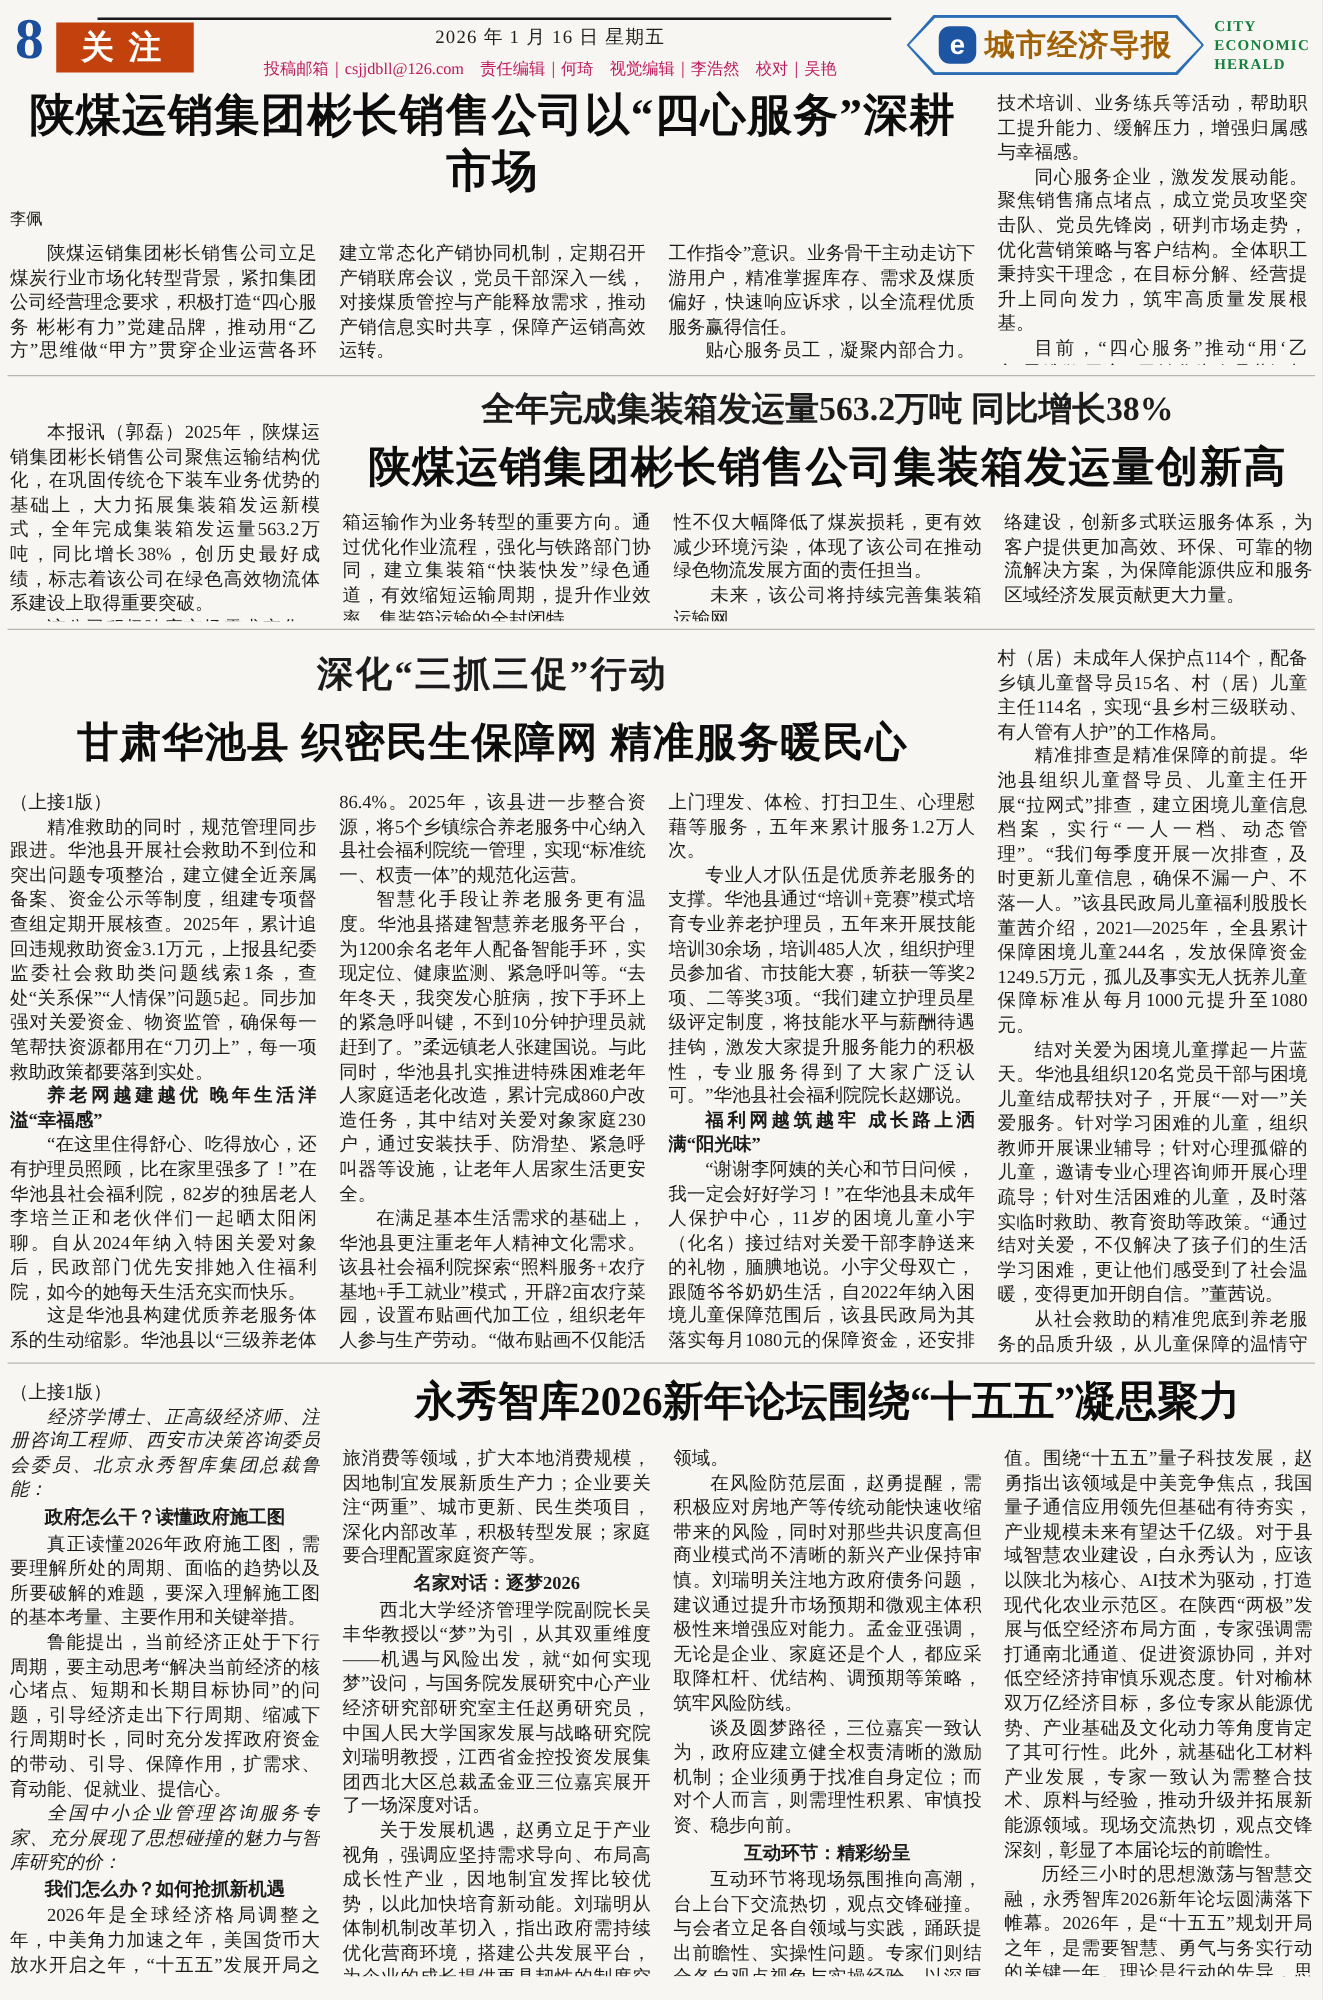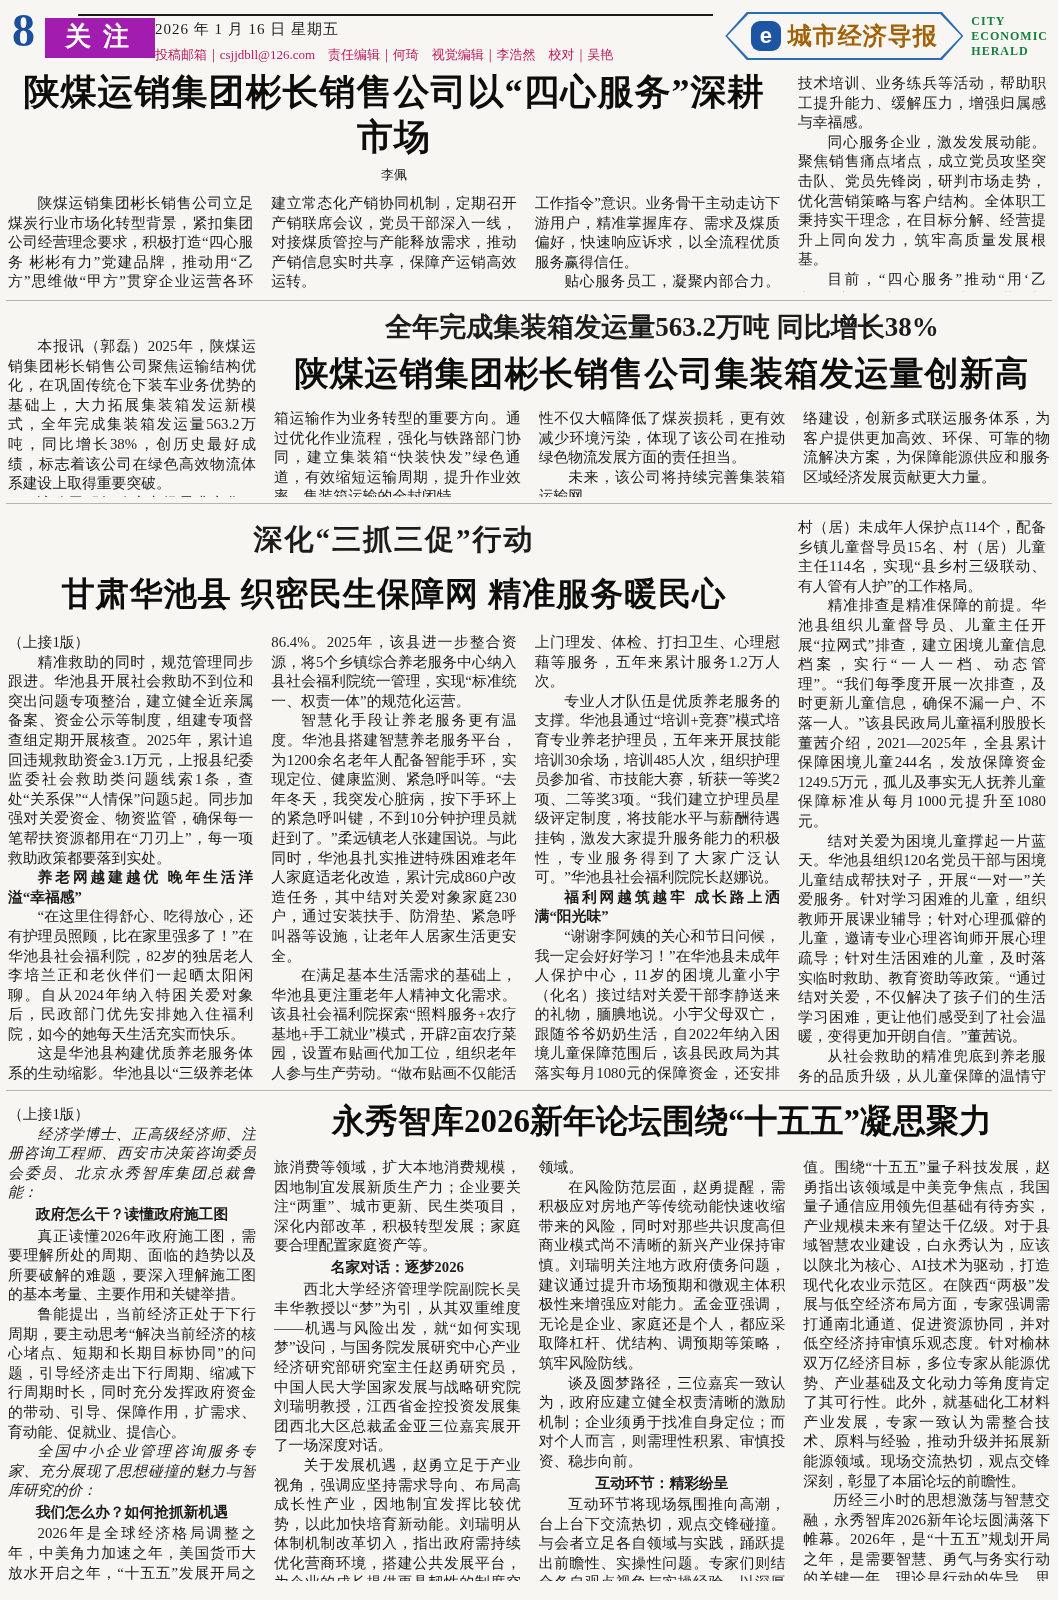--- a/index.html
+++ b/index.html
@@ -3,23 +3,23 @@
 <meta charset="utf-8">
 <style>
   html,body{margin:0;padding:0;background:#dcdad5;}
   .page{position:relative;width:1058px;height:1600px;margin:0 auto;background:#f7f6f2;
         overflow:hidden;font-family:"Liberation Serif",serif;color:#1c1c1c;}
   
   .masthead{position:relative;height:62px;padding:6px 10px 0 10px;box-sizing:border-box;
             display:flex;align-items:flex-start;}
   .topline{position:absolute;left:78px;top:14px;width:635px;border-top:2px solid #1a1a1a;}
   .pageno{font-size:46px;font-weight:700;color:#1b4f9e;line-height:50px;margin-left:2px;}
-  .section-box{background:#a21caf;color:#fff;font-size:26px;font-weight:700;height:40px;
-               line-height:40px;padding:0 14px 0 20px;letter-spacing:12px;margin:12px 0 0 10px;font-family:Liberation Mono, monospace;}
-  .mast-center{flex:1;margin-top:14px;}
+  .section-box{background:#c2410c;color:#fff;font-size:26px;font-weight:700;height:40px;
+               line-height:40px;padding:0 14px 0 20px;letter-spacing:12px;margin:12px 0 0 10px;}
+  .mast-center{flex:1;text-align:center;margin-top:14px;}
   .date-line{font-size:15px;letter-spacing:1px;}
   .staff-line{font-size:13px;margin-top:7px;color:#be185d;}
   .logo{display:flex;align-items:center;margin-top:6px;}
   .diamond{position:relative;width:238px;height:48px;background:#2a6db5;
            clip-path:polygon(0 50%,9% 0,91% 0,100% 50%,91% 100%,9% 100%);}
   .diamond-inner{position:absolute;inset:2px;background:#f7f6f2;display:flex;align-items:center;
            justify-content:center;gap:7px;
            clip-path:polygon(0 50%,9% 0,91% 0,100% 50%,91% 100%,9% 100%);}
   .logo-icon{width:30px;height:30px;border-radius:9px;background:#1d55a3;color:#fff;
            font-weight:700;font-size:22px;display:flex;align-items:center;justify-content:center;
@@ -36,21 +36,21 @@
   .para.cont{text-indent:0;}
   .para.sub{font-weight:700;}
   .para.subc{font-weight:700;text-align:center;text-indent:0;margin:2px 0;}
   .para.kai{font-style:italic;}
   .kicker{font-weight:700;text-align:center;}
   h1,h2{font-weight:700;text-align:center;color:#0d0d0d;}
   
   .a1{display:flex;padding:4px 8px 8px 8px;height:238px;box-sizing:border-box;}
   .a1-left{width:772px;display:flex;flex-direction:column;}
   .a1 h1{font-size:36px;line-height:1.25;letter-spacing:1px;margin:4px 0 0 0;}
-  .byline{text-align:center;font-size:13px;margin:6px 0 10px 0;}
+  .byline{font-size:13px;margin:6px 0 10px 0;}
   .a1-right{width:248px;margin-left:18px;overflow:hidden;padding-top:8px;}
   
   .a2{display:flex;padding:6px 8px;height:202px;box-sizing:border-box;}
   .a2-left{width:248px;margin-right:18px;overflow:hidden;padding-top:30px;}
   .a2-main{flex:1;display:flex;flex-direction:column;}
   .a2 .kicker{font-size:27px;margin:2px 0 6px 0;}
   .a2 h2{font-size:34px;letter-spacing:1px;margin:0 0 12px 0;}
   
   .a3{display:flex;padding:8px 8px 6px 8px;height:586px;box-sizing:border-box;}
   .a3-left{width:772px;display:flex;flex-direction:column;}

